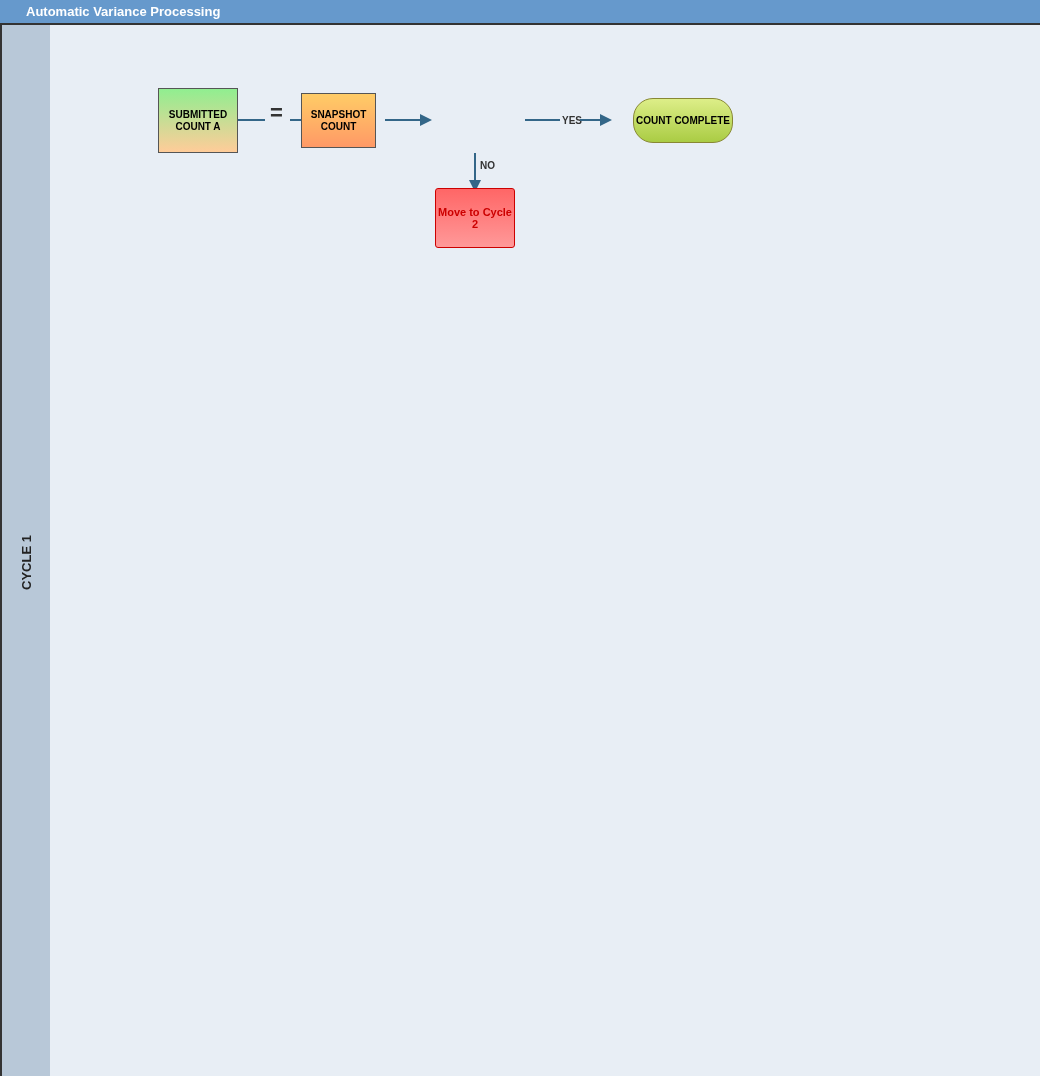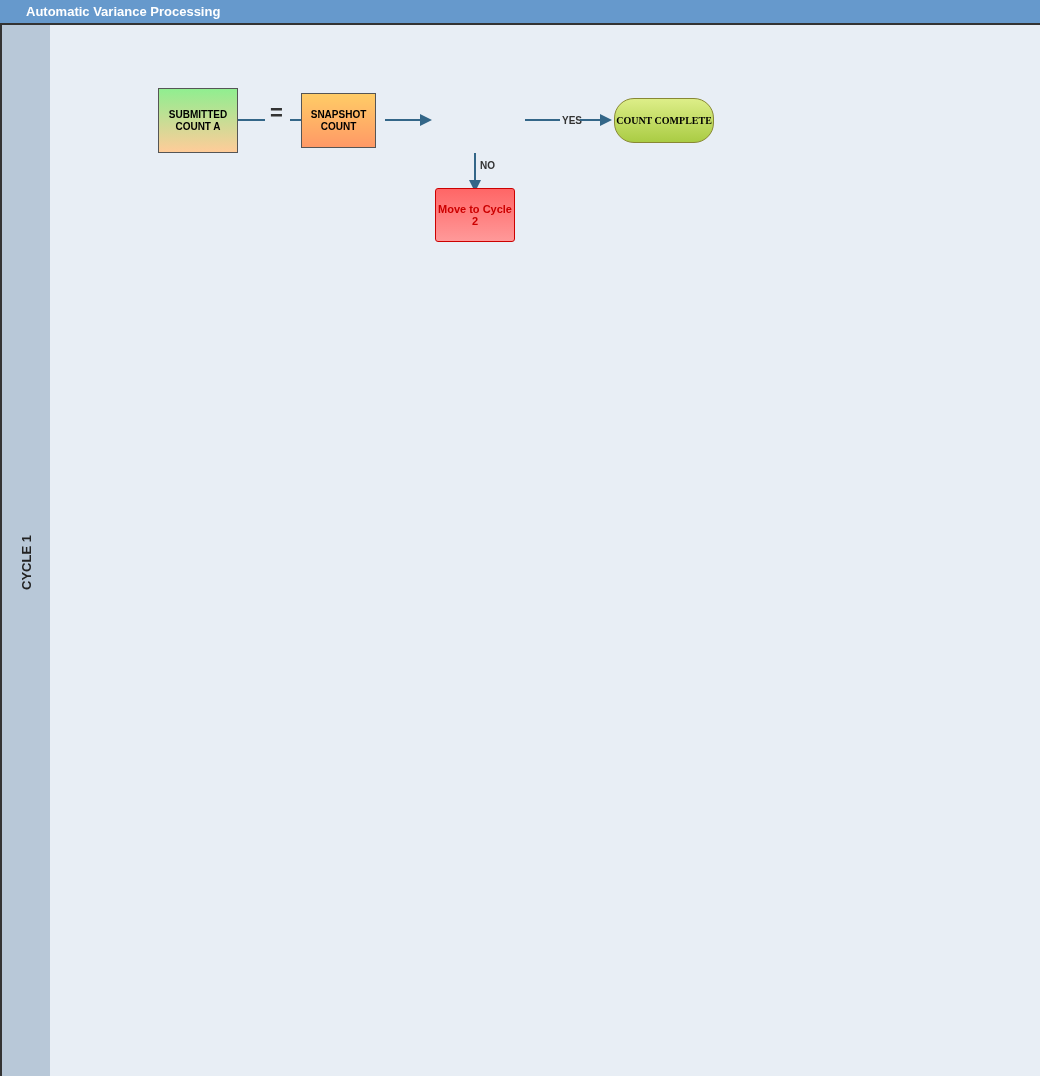--- a/index.html
+++ b/index.html
@@ -203,24 +203,24 @@
           <span>SUBMITTED COUNT A</span>
         </div>
 
         <div class="flow-block equals-sign" style="left:192px;top:55px;">=</div>
 
         <div class="flow-block box snapshot-box" style="left:231px;top:48px;width:75px;height:55px;">
           <span>SNAPSHOT COUNT</span>
         </div>
 
 
-        <div class="flow-block count-complete-box" style="left:544px;top:53px;width:100px;height:45px;font-family:Liberation Serif, serif;">
+        <div class="flow-block count-complete-box" style="left:563px;top:53px;width:100px;height:45px;">
           <span>COUNT COMPLETE</span>
         </div>
 
-        <div class="flow-block move-box" style="left:365px;top:143px;width:80px;height:54px;">
+        <div class="flow-block move-box" style="left:365px;top:143px;width:80px;height:60px;">
           <span>Move to Cycle 2</span>
         </div>
       </div>
     </div>
   </div>
 
 </div>
 
 </body></html>

